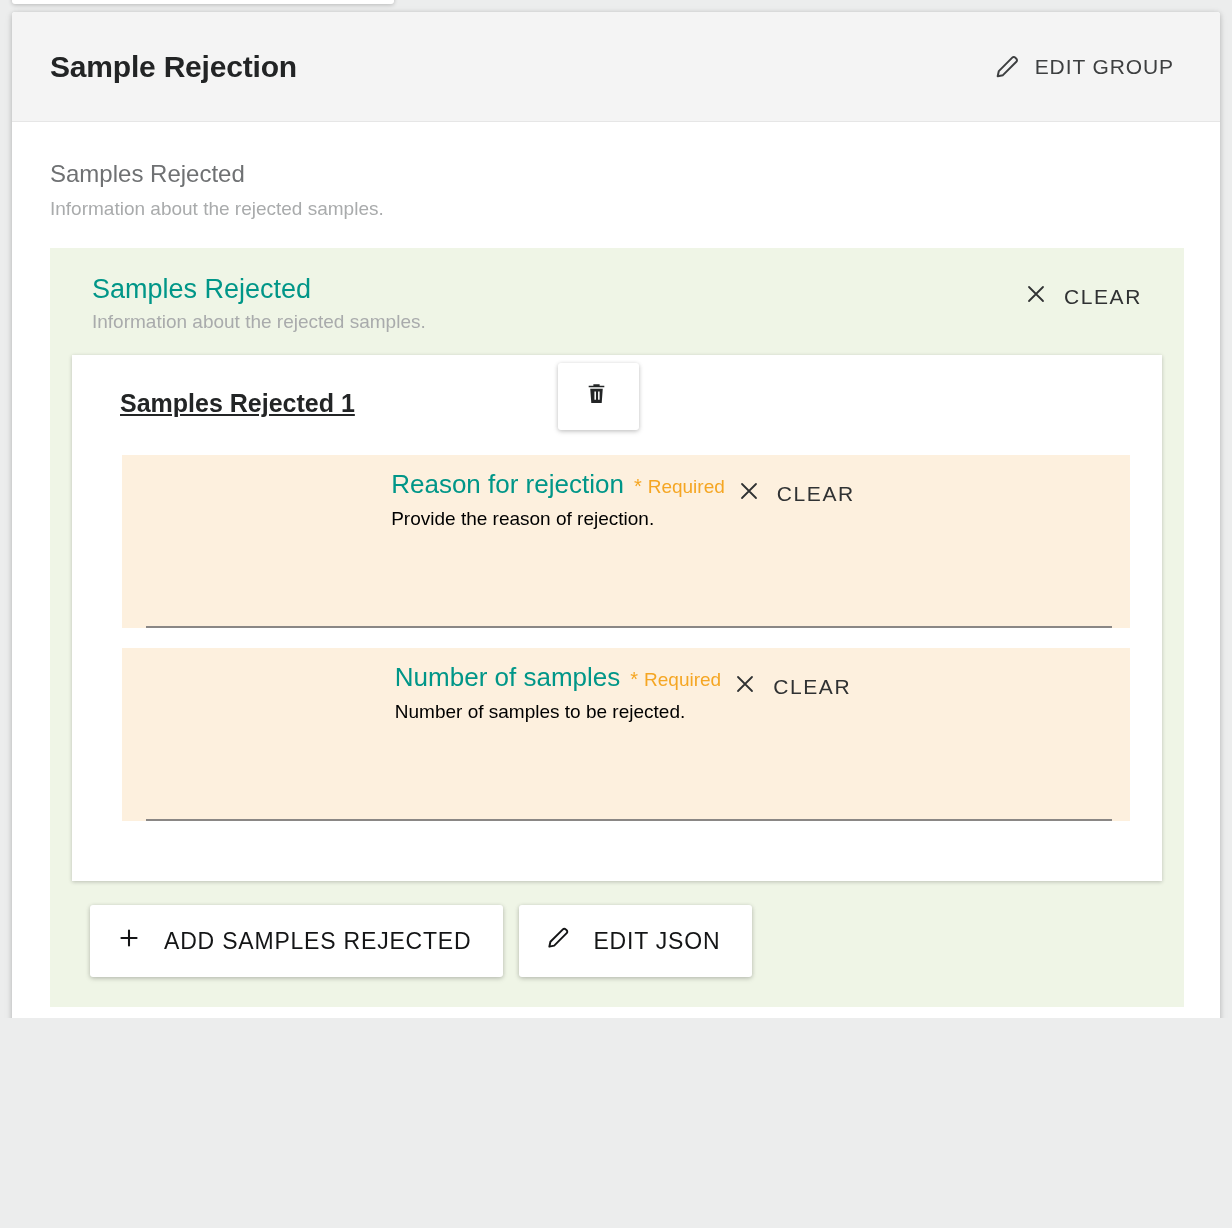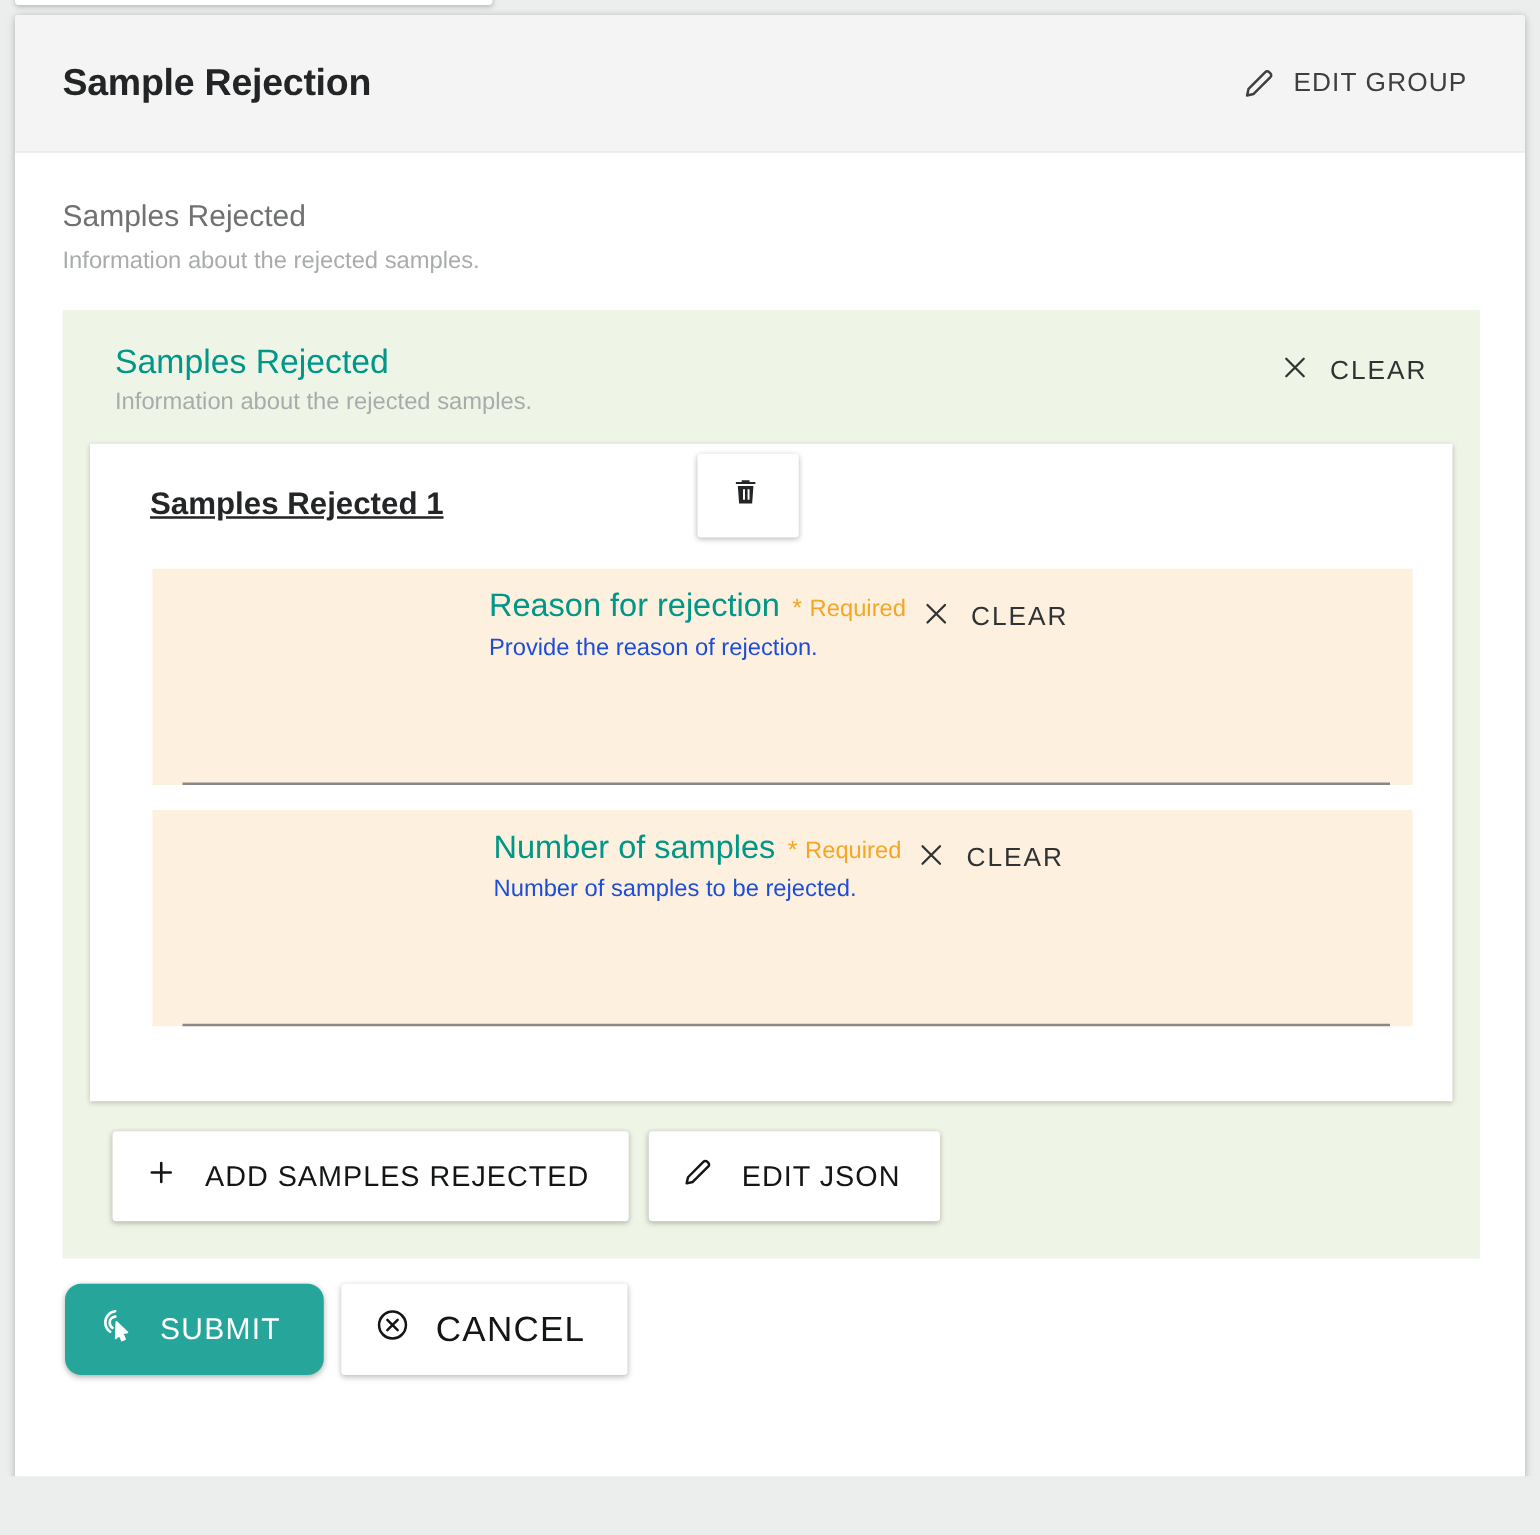--- a/index.html
+++ b/index.html
@@ -3,21 +3,21 @@
 <meta charset="utf-8">
 <style>
   * { box-sizing: border-box; }
   html, body {
     margin: 0; padding: 0;
     width: 1232px; height: 1228px;
     background: #eceded;
     font-family: "Liberation Sans", sans-serif;
     -webkit-font-smoothing: antialiased;
   }
-  .page { position: relative; width: 1232px; height: 1181px; overflow: hidden; }
+  .page { position: relative; width: 1232px; height: 1018px; overflow: hidden; }
 
   
   .ghost-card {
     position: absolute; left: 12px; top: -16px;
     width: 382px; height: 20px;
     background: #fff; border-radius: 3px;
     box-shadow: 0 1px 4px rgba(0,0,0,.22);
   }
 
   .card {
@@ -107,21 +107,21 @@
     padding: 14px 18px 0 24px;
     margin: 0 4px 20px 22px;
     position: relative;
   }
   .field-head { display: flex; align-items: flex-start; justify-content: center; }
   .field-label {
     font-size: 26px; color: #009688; font-weight: normal; display: flex; align-items: baseline; gap: 6px;
   }
   .req-star { color: #f5a623; font-size: 20px; margin-left: 4px; }
   .req-text { color: #f5a623; font-size: 19px; }
-  .field-desc { margin: 8px 0 0 0; font-size: 19px; color: #1d4ed8; }
+  .field-desc { margin: 8px 0 0 0; font-size: 19px; color: #000000; }
   .field-input {
     display: block; width: 100%;
     margin-top: 58px;
     border: none; border-bottom: 2px solid #8a8785;
     background: transparent; outline: none;
     font-family: "Liberation Sans", sans-serif;
     font-size: 21px; color: #232526;
     padding: 6px 2px 8px 2px;
   }
   .field-clear { margin-top: 4px; }

